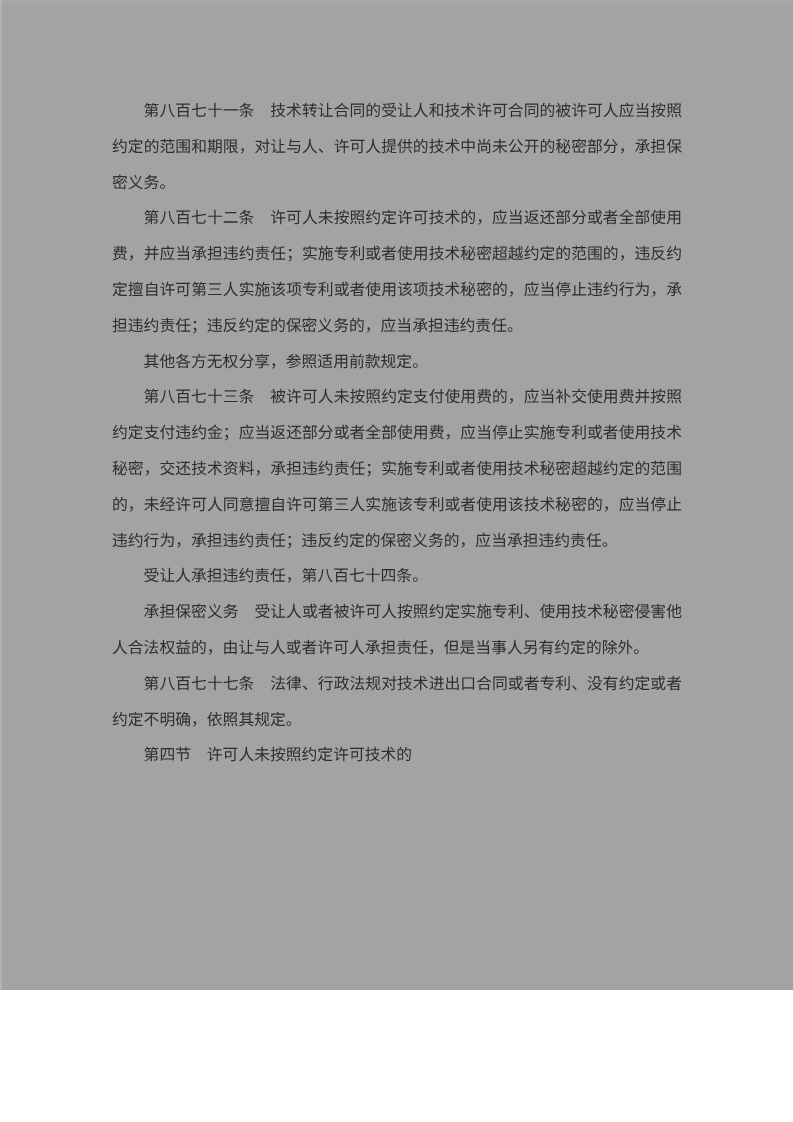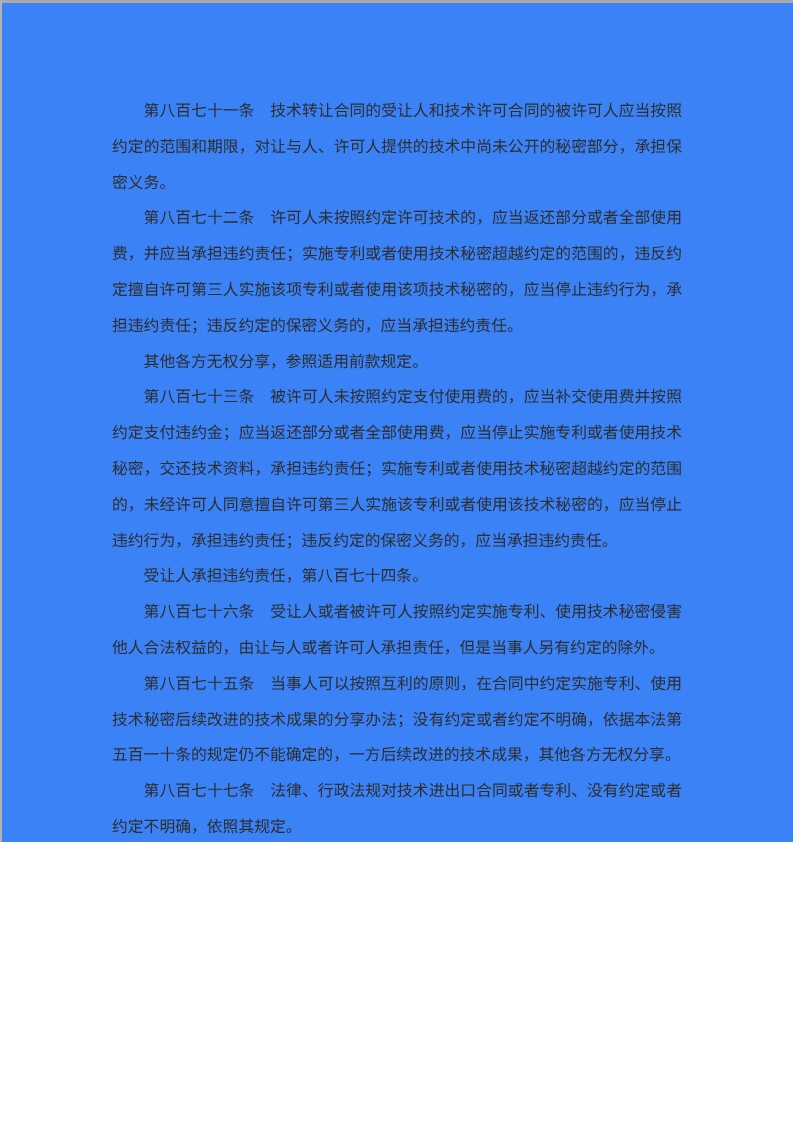--- a/index.html
+++ b/index.html
@@ -3,22 +3,22 @@
 <meta charset="utf-8">
 <style>
   html, body {
     margin: 0;
     padding: 0;
     background: #ffffff;
   }
   .page {
     position: relative;
     width: 793px;
-    height: 842px;
-    background: #3b82f6;
+    height: 990px;
+    background: #a3a3a3;
     overflow: hidden;
     font-family: "Liberation Serif", "DejaVu Serif", serif;
   }
   .edge-top {
     position: absolute;
     top: 0; left: 0;
     width: 793px; height: 3px;
     background: #a9a9a9;
   }
   .edge-left {
@@ -51,18 +51,17 @@
 <div class="page">
   <div class="edge-top"></div>
   <div class="edge-left"></div>
 
   <div class="doc">
     <p>第八百七十一条　技术转让合同的受让人和技术许可合同的被许可人应当按照约定的范围和期限，对让与人、许可人提供的技术中尚未公开的秘密部分，承担保密义务。</p>
     <p>第八百七十二条　许可人未按照约定许可技术的，应当返还部分或者全部使用费，并应当承担违约责任；实施专利或者使用技术秘密超越约定的范围的，违反约定擅自许可第三人实施该项专利或者使用该项技术秘密的，应当停止违约行为，承担违约责任；违反约定的保密义务的，应当承担违约责任。</p>
     <p>其他各方无权分享，参照适用前款规定。</p>
     <p>第八百七十三条　被许可人未按照约定支付使用费的，应当补交使用费并按照约定支付违约金；应当返还部分或者全部使用费，应当停止实施专利或者使用技术秘密，交还技术资料，承担违约责任；实施专利或者使用技术秘密超越约定的范围的，未经许可人同意擅自许可第三人实施该专利或者使用该技术秘密的，应当停止违约行为，承担违约责任；违反约定的保密义务的，应当承担违约责任。</p>
     <p>受让人承担违约责任，第八百七十四条。</p>
-    <p>第八百七十六条　受让人或者被许可人按照约定实施专利、使用技术秘密侵害他人合法权益的，由让与人或者许可人承担责任，但是当事人另有约定的除外。</p>
-    <p>第八百七十五条　当事人可以按照互利的原则，在合同中约定实施专利、使用技术秘密后续改进的技术成果的分享办法；没有约定或者约定不明确，依据本法第五百一十条的规定仍不能确定的，一方后续改进的技术成果，其他各方无权分享。</p>
+    <p>承担保密义务　受让人或者被许可人按照约定实施专利、使用技术秘密侵害他人合法权益的，由让与人或者许可人承担责任，但是当事人另有约定的除外。</p>
     <p>第八百七十七条　法律、行政法规对技术进出口合同或者专利、没有约定或者约定不明确，依照其规定。</p>
     <p>第四节　许可人未按照约定许可技术的</p>
   </div>
 </div>
 
 </body></html>

